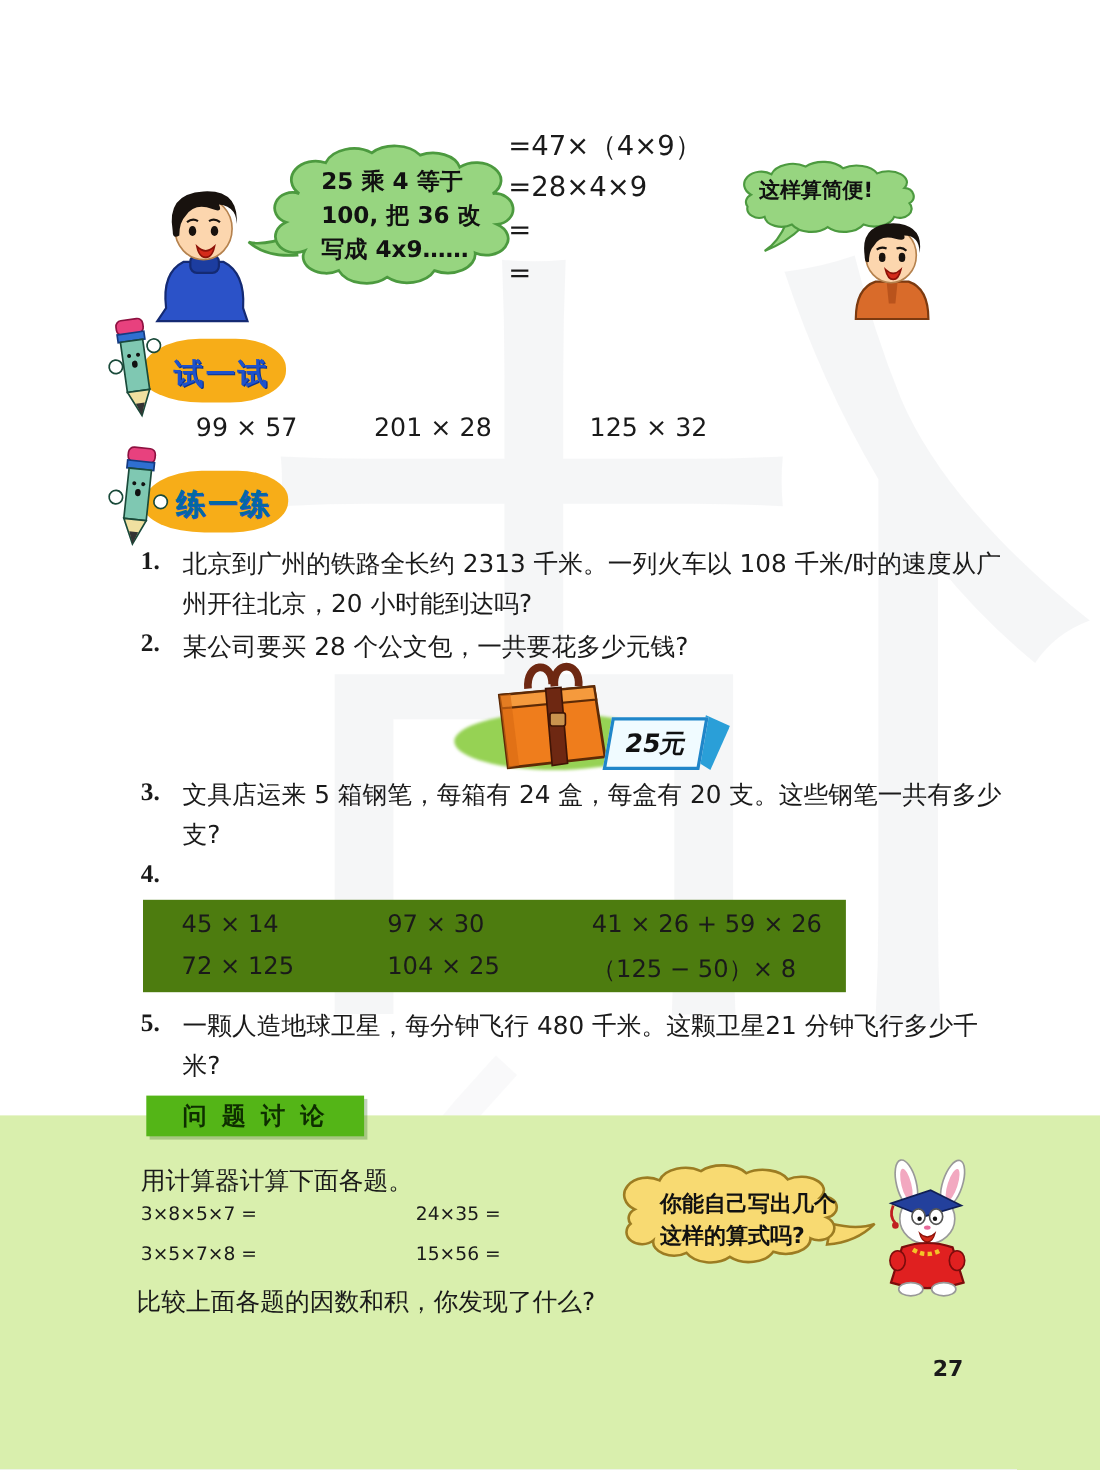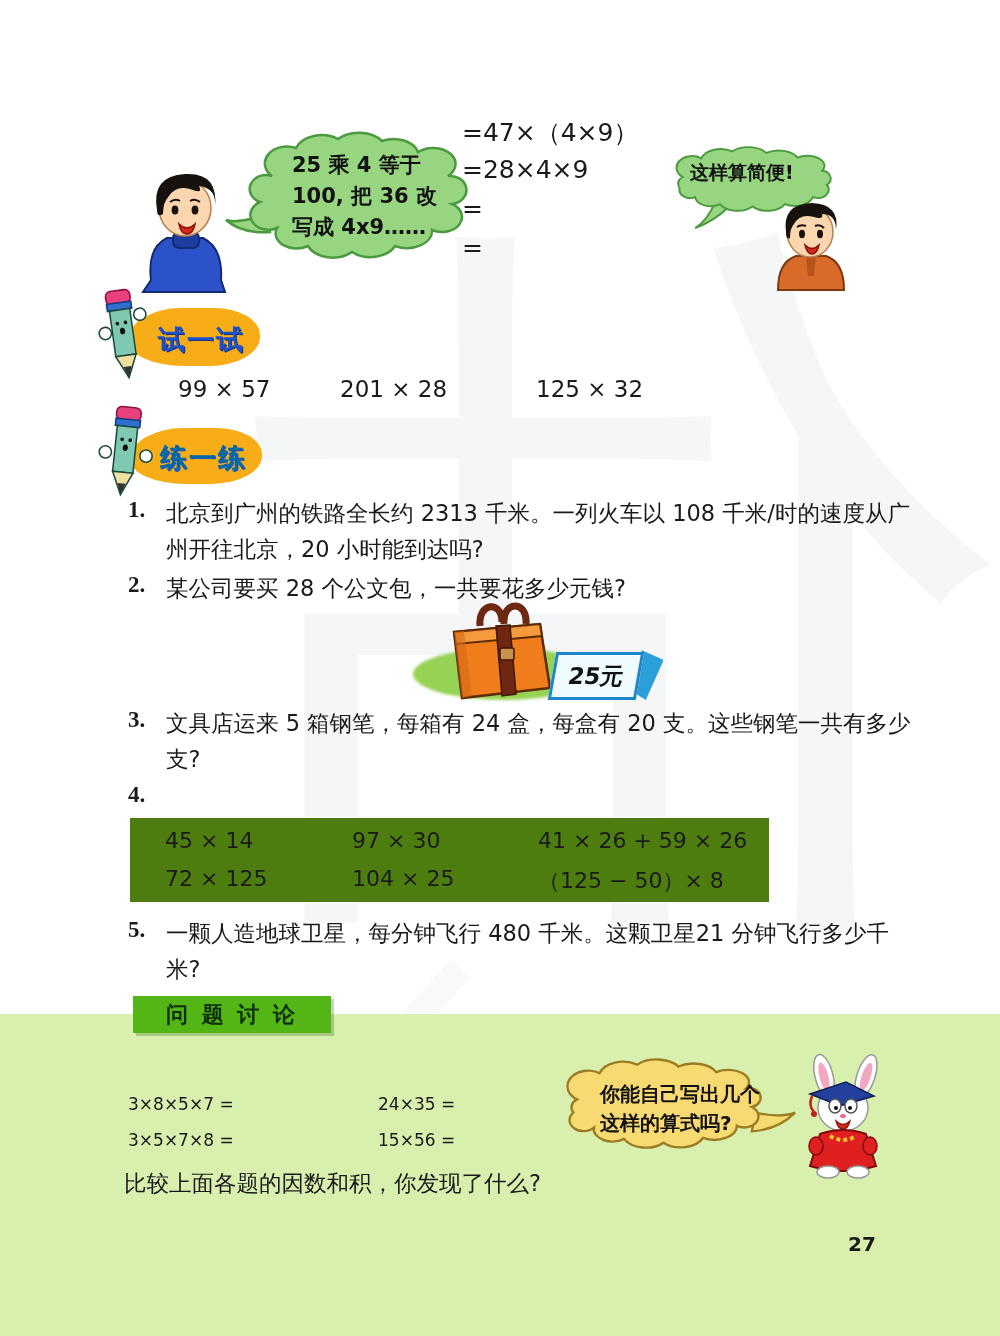--- a/index.html
+++ b/index.html
@@ -196,20 +196,21 @@
     <span style="left:35px;top:48px">72 × 125</span>
     <span style="left:222px;top:48px">104 × 25</span>
     <span style="left:408px;top:48px">（125 − 50）× 8</span>
   </div>
 
   <div class="ex-num" style="top:917px">5.</div>
   <div class="ex-text" style="top:915px">一颗人造地球卫星，每分钟飞行 480 千米。这颗卫星21 分钟飞行多少千米?</div>
 
   <div class="abs banner">问 题 讨 论</div>
 
+  <div class="disc-text" style="left:128px;top:1058px">用计算器计算下面各题。</div>
 
   <div class="disc-eq" style="left:128px;top:1094px">3×8×5×7 =</div>
   <div class="disc-eq" style="left:378px;top:1094px">24×35 =</div>
   <div class="disc-eq" style="left:128px;top:1130px">3×5×7×8 =</div>
   <div class="disc-eq" style="left:378px;top:1130px">15×56 =</div>
 
   <div class="disc-text" style="left:124px;top:1168px">比较上面各题的因数和积，你发现了什么?</div>
 
   <svg class="abs" style="left:562px;top:1058px;overflow:visible" width="235" height="96" viewBox="0 0 250 102">
     <path d="M206,58 Q232,64 248,58 Q230,76 202,78 Z" fill="#f8da72" stroke="#9c7c22" stroke-width="2.5"></path>

